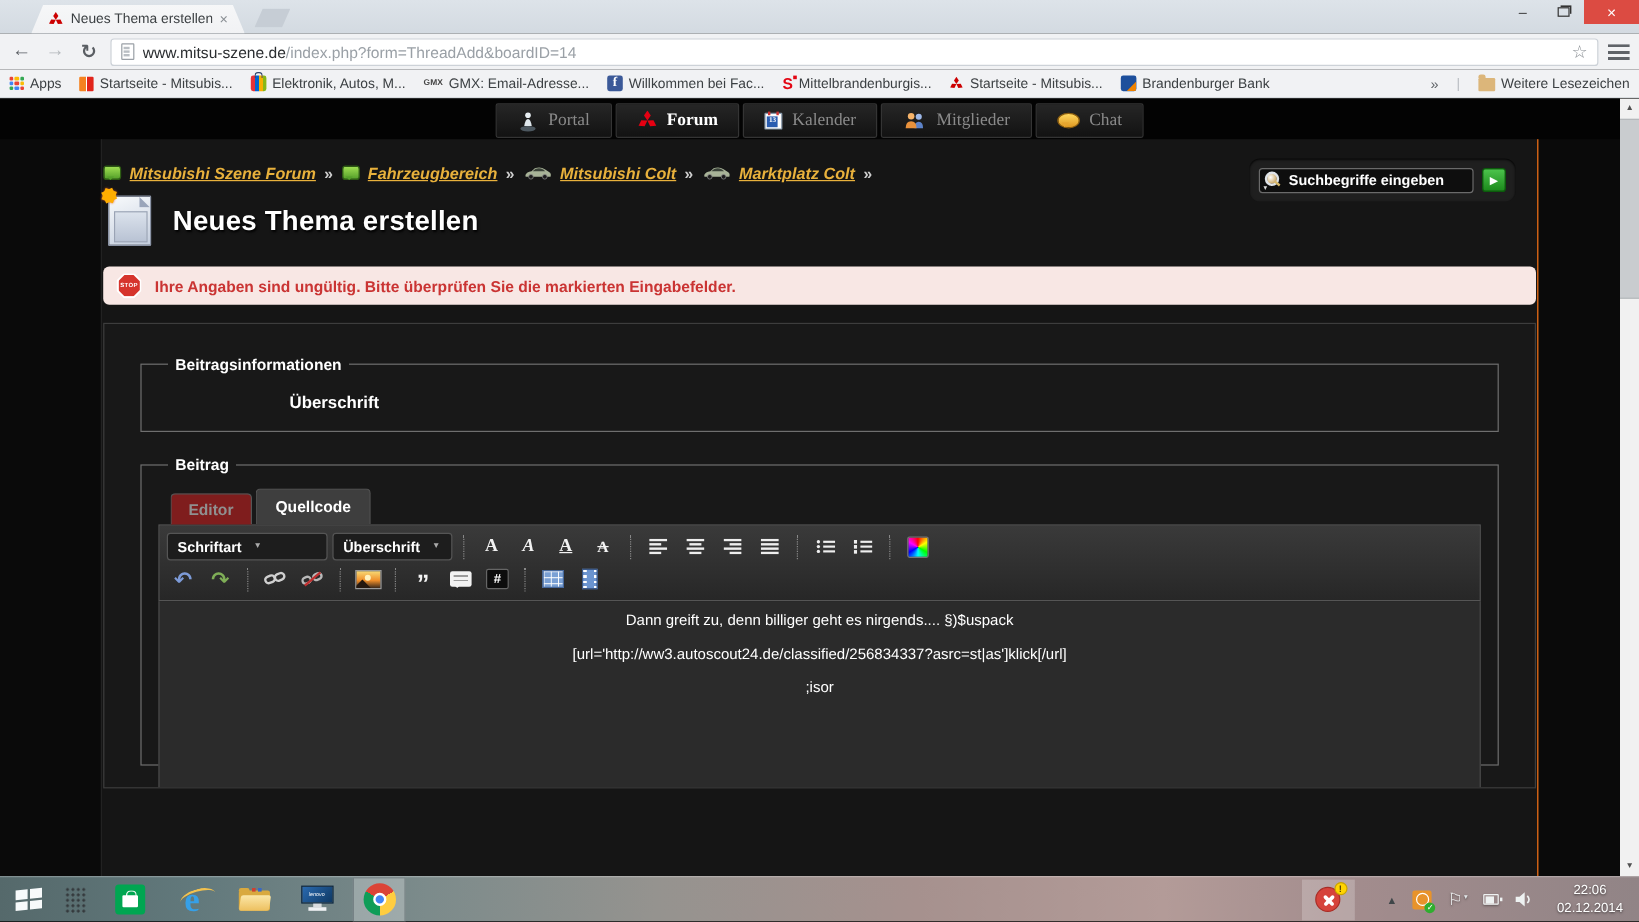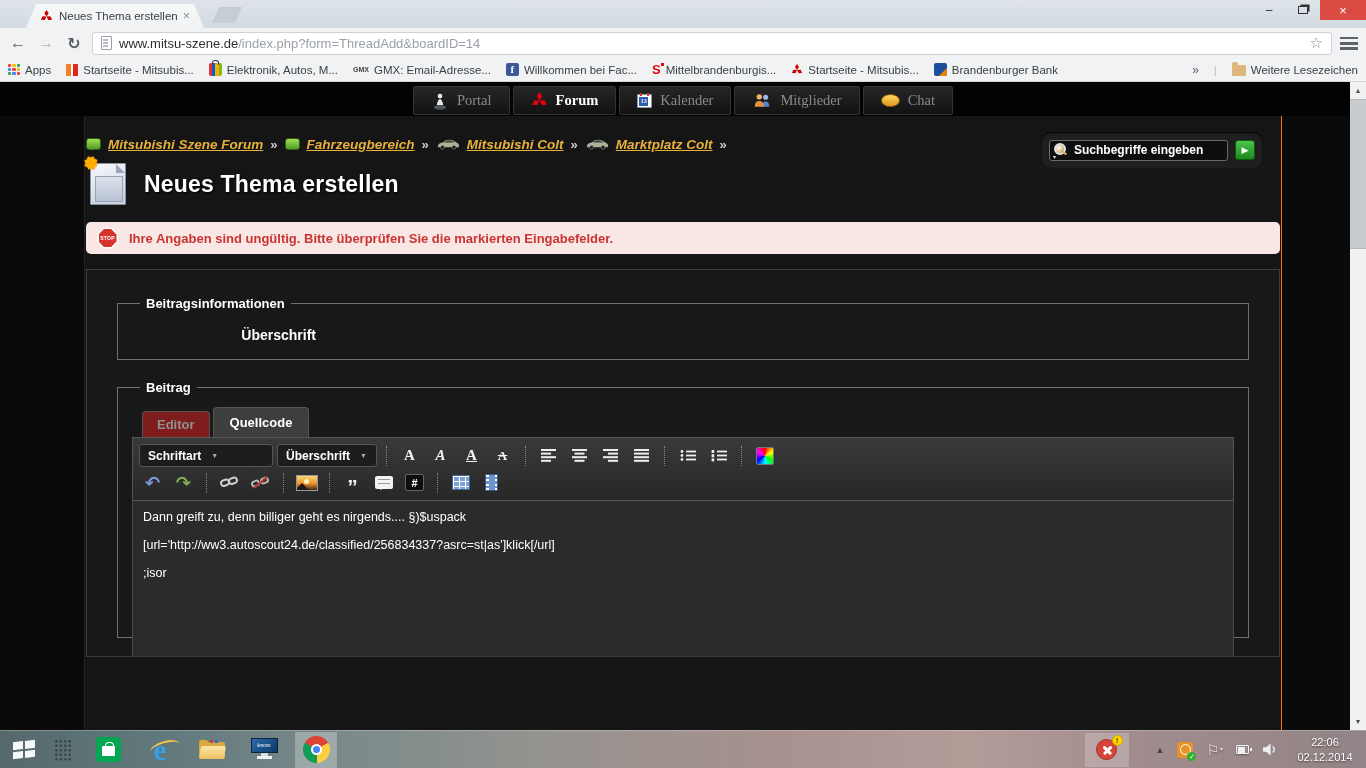--- a/index.html
+++ b/index.html
@@ -202,21 +202,21 @@
     background-image:linear-gradient(#fff 1px,transparent 1px),linear-gradient(90deg,#fff 1px,transparent 1px);
     background-size:6px 5px; }
   .film-ico { width:13px; height:17px; background:#6b94cf; border:1px solid #3c5a8a; position:relative; }
   .film-ico::before,.film-ico::after { content:""; position:absolute; top:0; bottom:0; width:2.5px;
     background:repeating-linear-gradient(#fff 0 2px,transparent 2px 4.5px); }
   .film-ico::before { left:0; } .film-ico::after { right:0; }
 
   .message { display:block; width:100%; height:210px; margin-top:0; background:#2b2b2b;
     border:1px solid #4a4a4a; border-top:none; color:#fff; font-size:12.5px;
     font-family:"Liberation Sans",sans-serif; padding:9px 10px; line-height:14px;
-    resize:none; overflow:hidden; outline:none; }
+    resize:none; overflow:hidden; outline:none;text-align:center; }
   .msgwrap { position:relative; }
 
   
   .taskbar { position:absolute; bottom:0; left:0; right:0; height:38px;
     background:linear-gradient(90deg,#55696b,#62797c 12%,#7c8b8b 26%,#95938f 40%,#a6918e 56%,#b39b98 71%,#a28c8d 83%,#918486 100%);
     display:flex; align-items:center; border-top:1px solid rgba(255,255,255,.25); }
   .start { width:48px; height:38px; display:flex; align-items:center; justify-content:center; }
   .winlogo { width:22px; height:17px; display:grid; grid-template:1fr 1fr/1fr 1fr; gap:2px;
     transform:skewY(-6deg); }
   .winlogo b { background:#f7fafb; }

